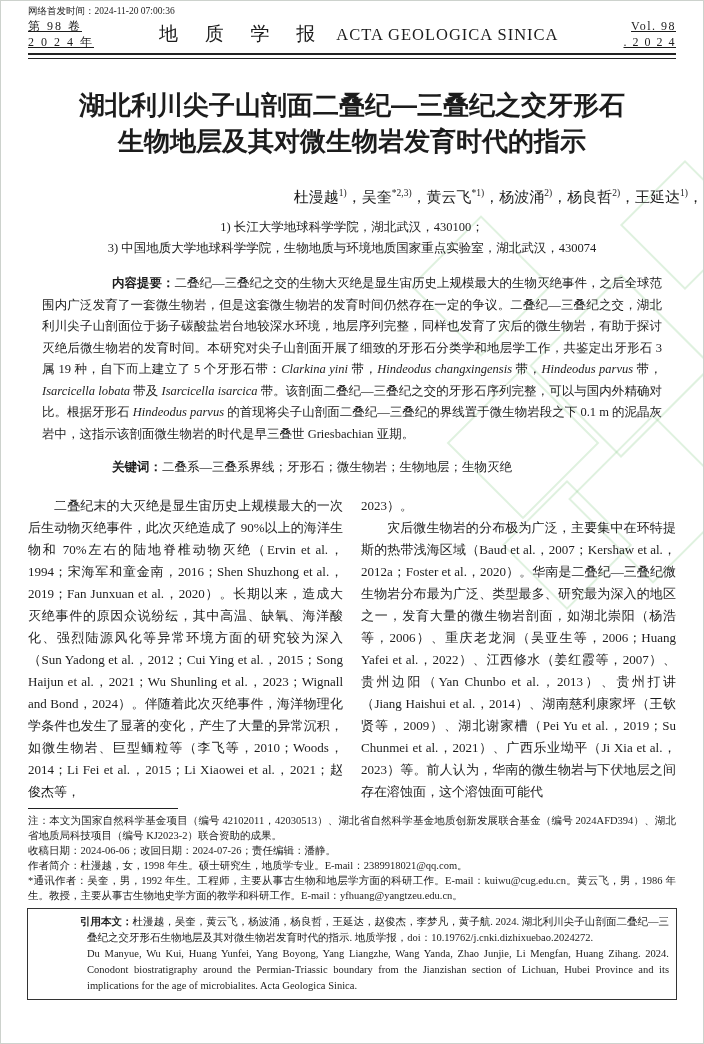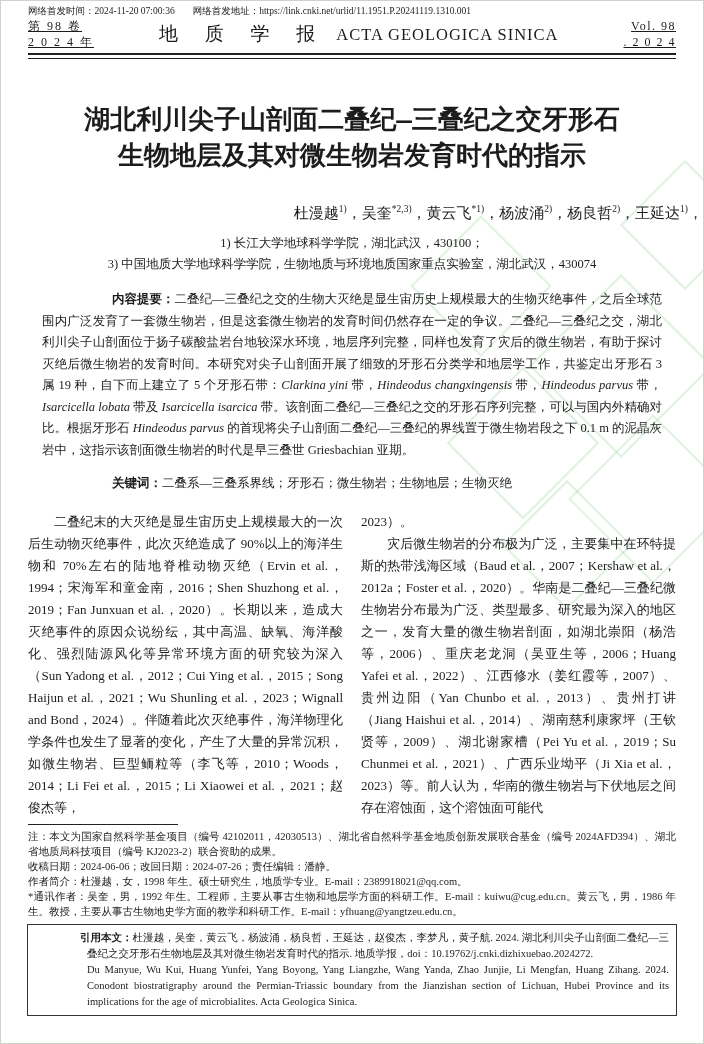--- a/index.html
+++ b/index.html
@@ -14,31 +14,31 @@
         transform:rotate(45deg); pointer-events:none; }
   .wm1 { left:430px; top:235px; width:100px; height:100px; }
   .wm2 { left:555px; top:300px; width:130px; height:130px; }
   .wm3 { left:468px; top:388px; width:108px; height:108px; }
   .wm4 { left:592px; top:438px; width:120px; height:120px; }
   .wm5 { left:520px; top:498px; width:92px;  height:92px; }
   .wm6 { left:638px; top:178px; width:92px;  height:92px; }
 
   
   .hdr { padding:5px 27px 0; }
-  .hdr-tiny { display:flex; gap:18px; font-size:9.5px; line-height:11px; white-space:nowrap; }
+  .hdr-tiny { display:flex; gap:1px; font-size:9.5px; line-height:11px; white-space:nowrap; }
   .hdr-main { display:flex; justify-content:space-between; margin-top:1px; }
   .hdr-side { font-size:12px; line-height:16px; letter-spacing:2px; white-space:nowrap;text-decoration:underline; }
   .hdr-side.right { text-align:right; letter-spacing:1.5px; }
   .hdr-center { flex:1; text-align:center; padding-top:3px; white-space:nowrap; }
   .jcn { font-size:19px; letter-spacing:11px; }
   .jen { font-size:16.5px; letter-spacing:1px; margin-left:10px; }
   .rule2 { margin:3px 27px 0; height:6px; border-top:2px solid #222; border-bottom:1.5px solid #222; }
 
   
-  .title { margin-top:44px; text-align:center; font-family:Liberation Mono, monospace;
+  .title { margin-top:28px; text-align:center; font-family:Liberation Sans, sans-serif;
            font-weight:bold; font-size:26px; line-height:36px; }
   .authors { margin-top:22px; text-align:right; font-size:15px; line-height:25px; }
   .authors sup { font-size:9.5px; }
   .affils { margin-top:7px; text-align:center; font-size:12.5px; line-height:20.5px; }
 
   
   .abstract { margin:15px 41px 0; font-size:12.5px; line-height:21.5px;
               text-align:justify; text-justify:inter-ideograph; text-indent:2em; }
   .blabel { font-weight:bold; font-family:"Liberation Sans","DejaVu Sans",sans-serif;padding-left:45px; }
   .keywords { margin:12px 41px 0; font-size:12.5px; line-height:21px; text-indent:2em; }
@@ -63,21 +63,20 @@
 <div class="wm wm3" style="border-color: rgba(150, 210, 150, 0.3);"></div>
 <div class="wm wm4" style="border-color: rgba(150, 210, 150, 0.3);"></div>
 <div class="wm wm5" style="border-color: rgba(150, 210, 150, 0.3);"></div>
 <div class="wm wm6" style="border-color: rgba(150, 210, 150, 0.3);"></div>
 
 <div class="layer">
 
   <div class="hdr">
     <div class="hdr-tiny">
       <span>网络首发时间：2024-11-20 07:00:36</span>
-      <span>网络首发地址：https://link.cnki.net/urlid/11.1951.P.20241119.1310.001</span>
     </div>
     <div class="hdr-main">
       <div class="hdr-side">
         <div>第 98 卷</div>
         <div>2 0 2 4 年</div>
       </div>
       <div class="hdr-center">
         <span class="jcn">地 质 学 报</span><span class="jen">ACTA GEOLOGICA SINICA</span>
       </div>
       <div class="hdr-side right">

